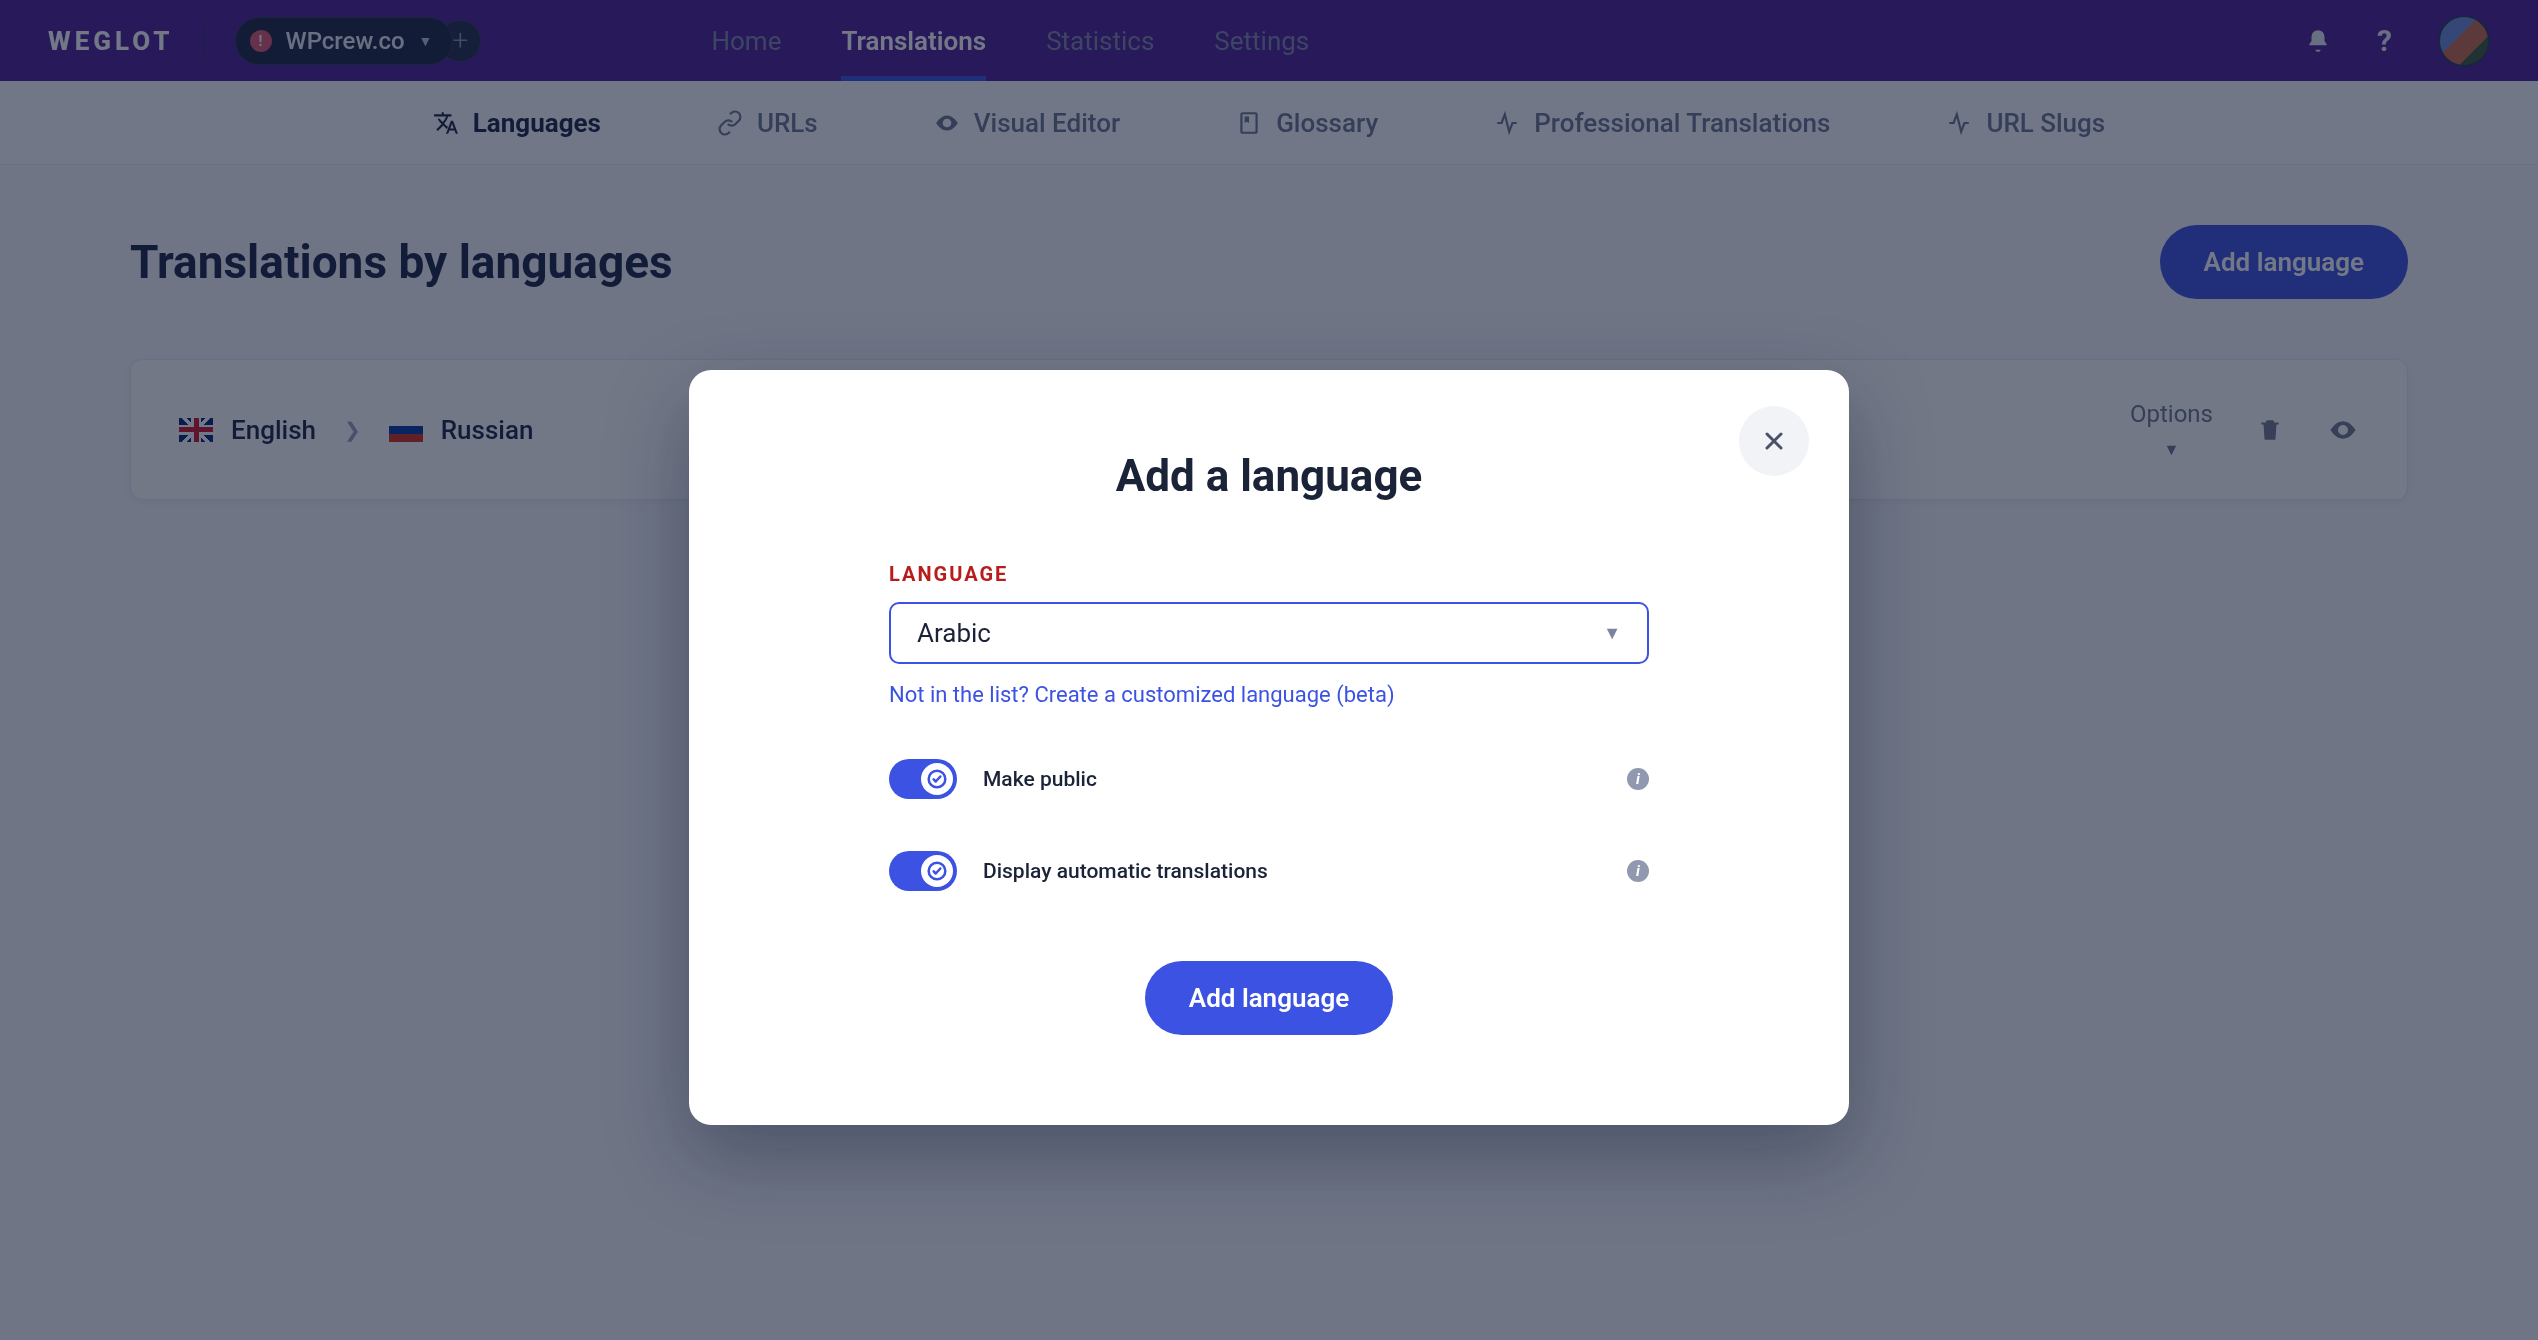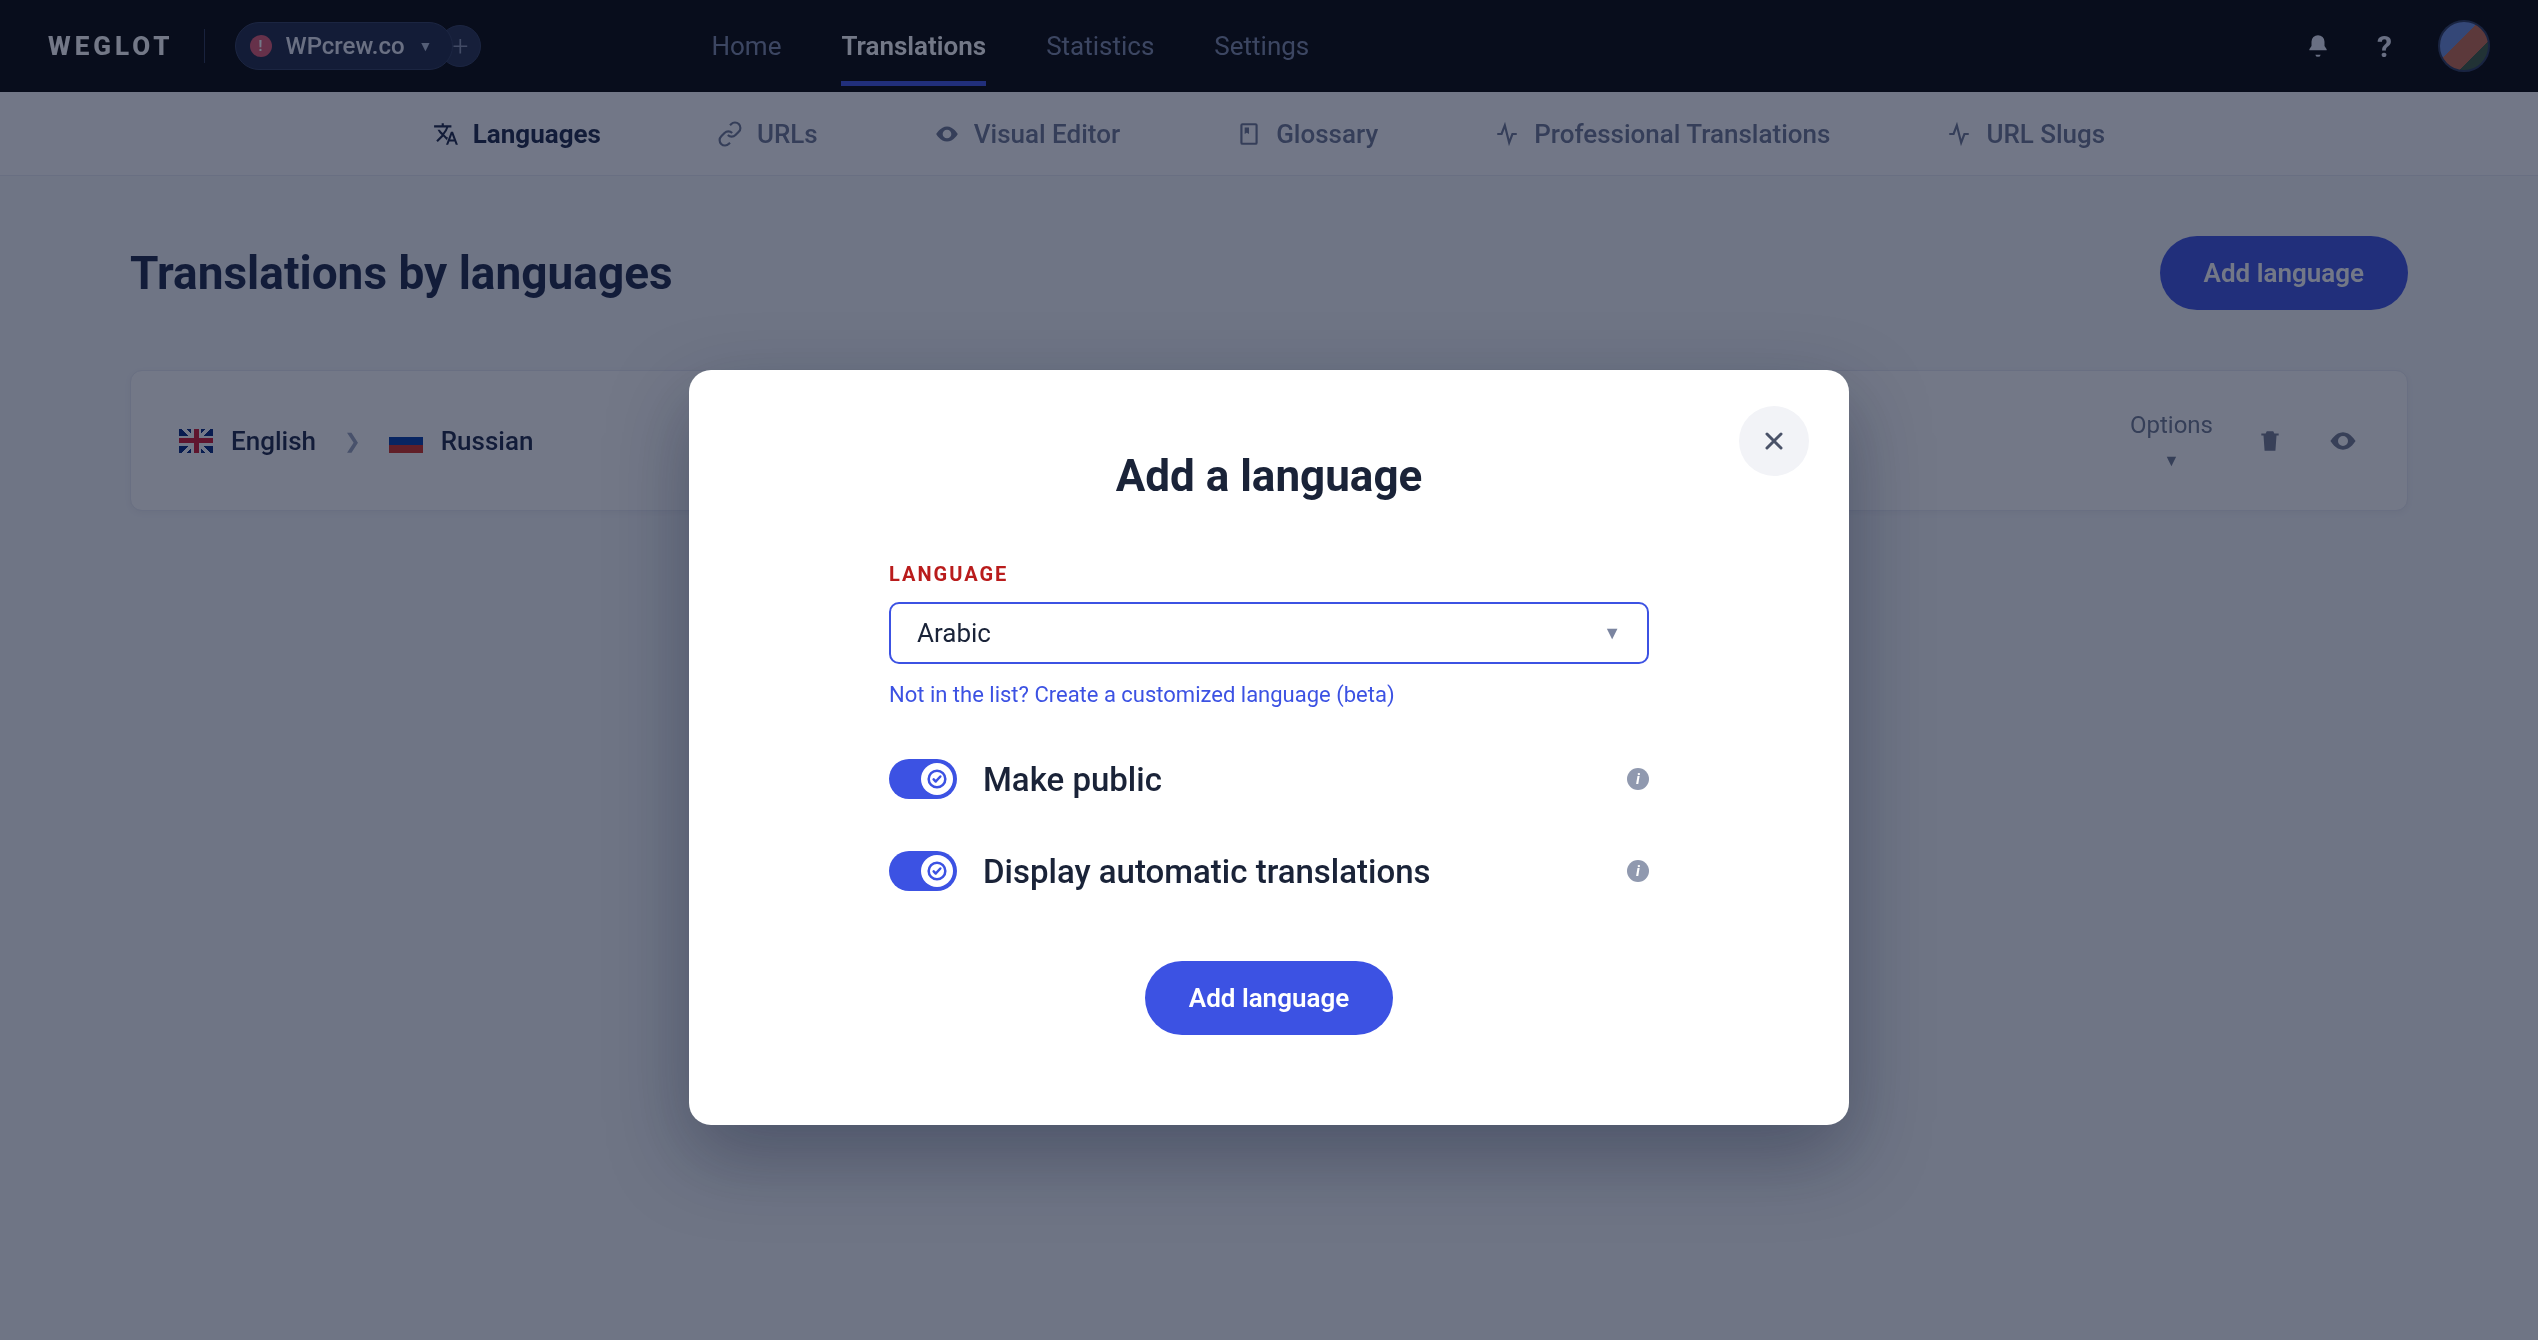--- a/index.html
+++ b/index.html
@@ -1,20 +1,20 @@
 <!DOCTYPE html>
 <html><head>
 <meta charset="utf-8">
 <style>
 * { margin:0; padding:0; box-sizing:border-box; font-family: -apple-system, BlinkMacSystemFont, "Segoe UI", Roboto, Helvetica, Arial, sans-serif; }
 html, body { width:2538px; height:1340px; overflow:hidden; background:#f5f7fa; }
 
 
 .topnav {
-  height:92px; background:#000000; display:flex; align-items:center; padding:0 48px;
+  height:81px; background:#4c1d95; display:flex; align-items:center; padding:0 48px;
   color:#c8cee0;
 }
 .logo { font-weight:800; letter-spacing:4px; font-size:26px; color:#fff; }
 .vbar { width:1px; height:34px; background:#2a3350; margin:0 30px; }
 .site-pill {
   display:flex; align-items:center; gap:14px;
   background:#1c2540; border:1px solid #2f3a5a; border-radius:999px;
   padding:6px 20px 6px 14px; height:48px; position:relative;
 }
 .site-pill .alert-dot {
@@ -122,21 +122,21 @@
   width:68px; height:40px; border-radius:999px; background:#3c52e3; position:relative; cursor:pointer;
   flex:0 0 68px;
 }
 .toggle::after {
   content:""; position:absolute; right:4px; top:4px; width:32px; height:32px; background:#fff; border-radius:50%;
 }
 .toggle .check {
   position:absolute; right:10px; top:10px; width:20px; height:20px; z-index:2;
 }
 .toggle .check svg { stroke:#3c52e3; }
-.toggle-label { font-size:33px; color:#1a2338; font-weight:500; }
+.toggle-label { font-size:21px; color:#1a2338; font-weight:500; }
 .info-icon {
   margin-left:auto; width:22px; height:22px; border-radius:50%; background:#9099af; color:#fff;
   font-size:15px; display:flex; align-items:center; justify-content:center; cursor:pointer; font-style:italic; font-weight:bold;
 }
 
 .modal-actions { text-align:center; margin-top:70px; }
 
 
 svg { display:block; }
 </style>

